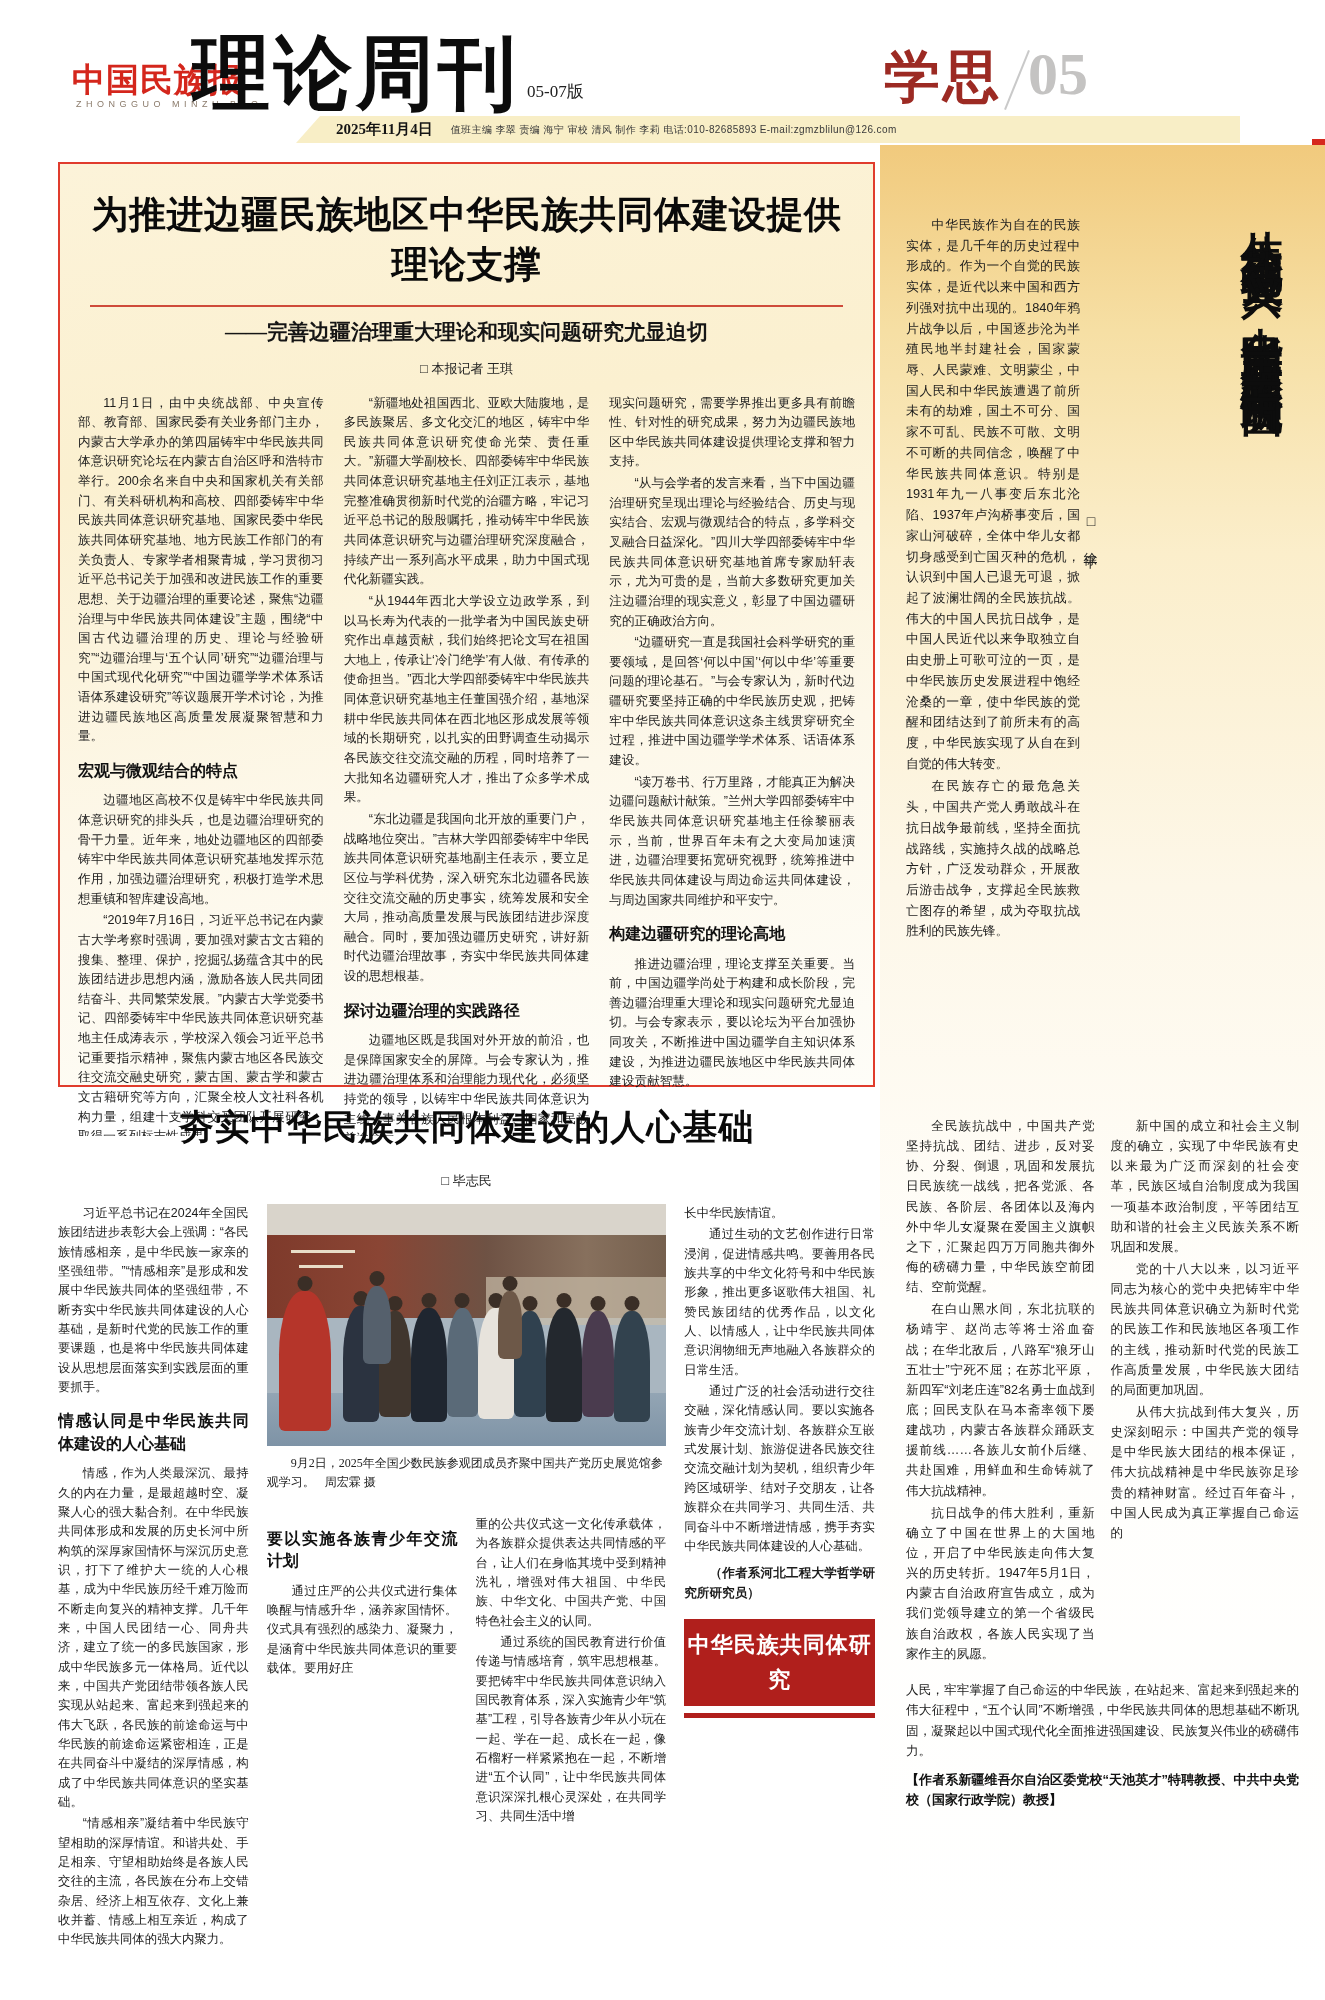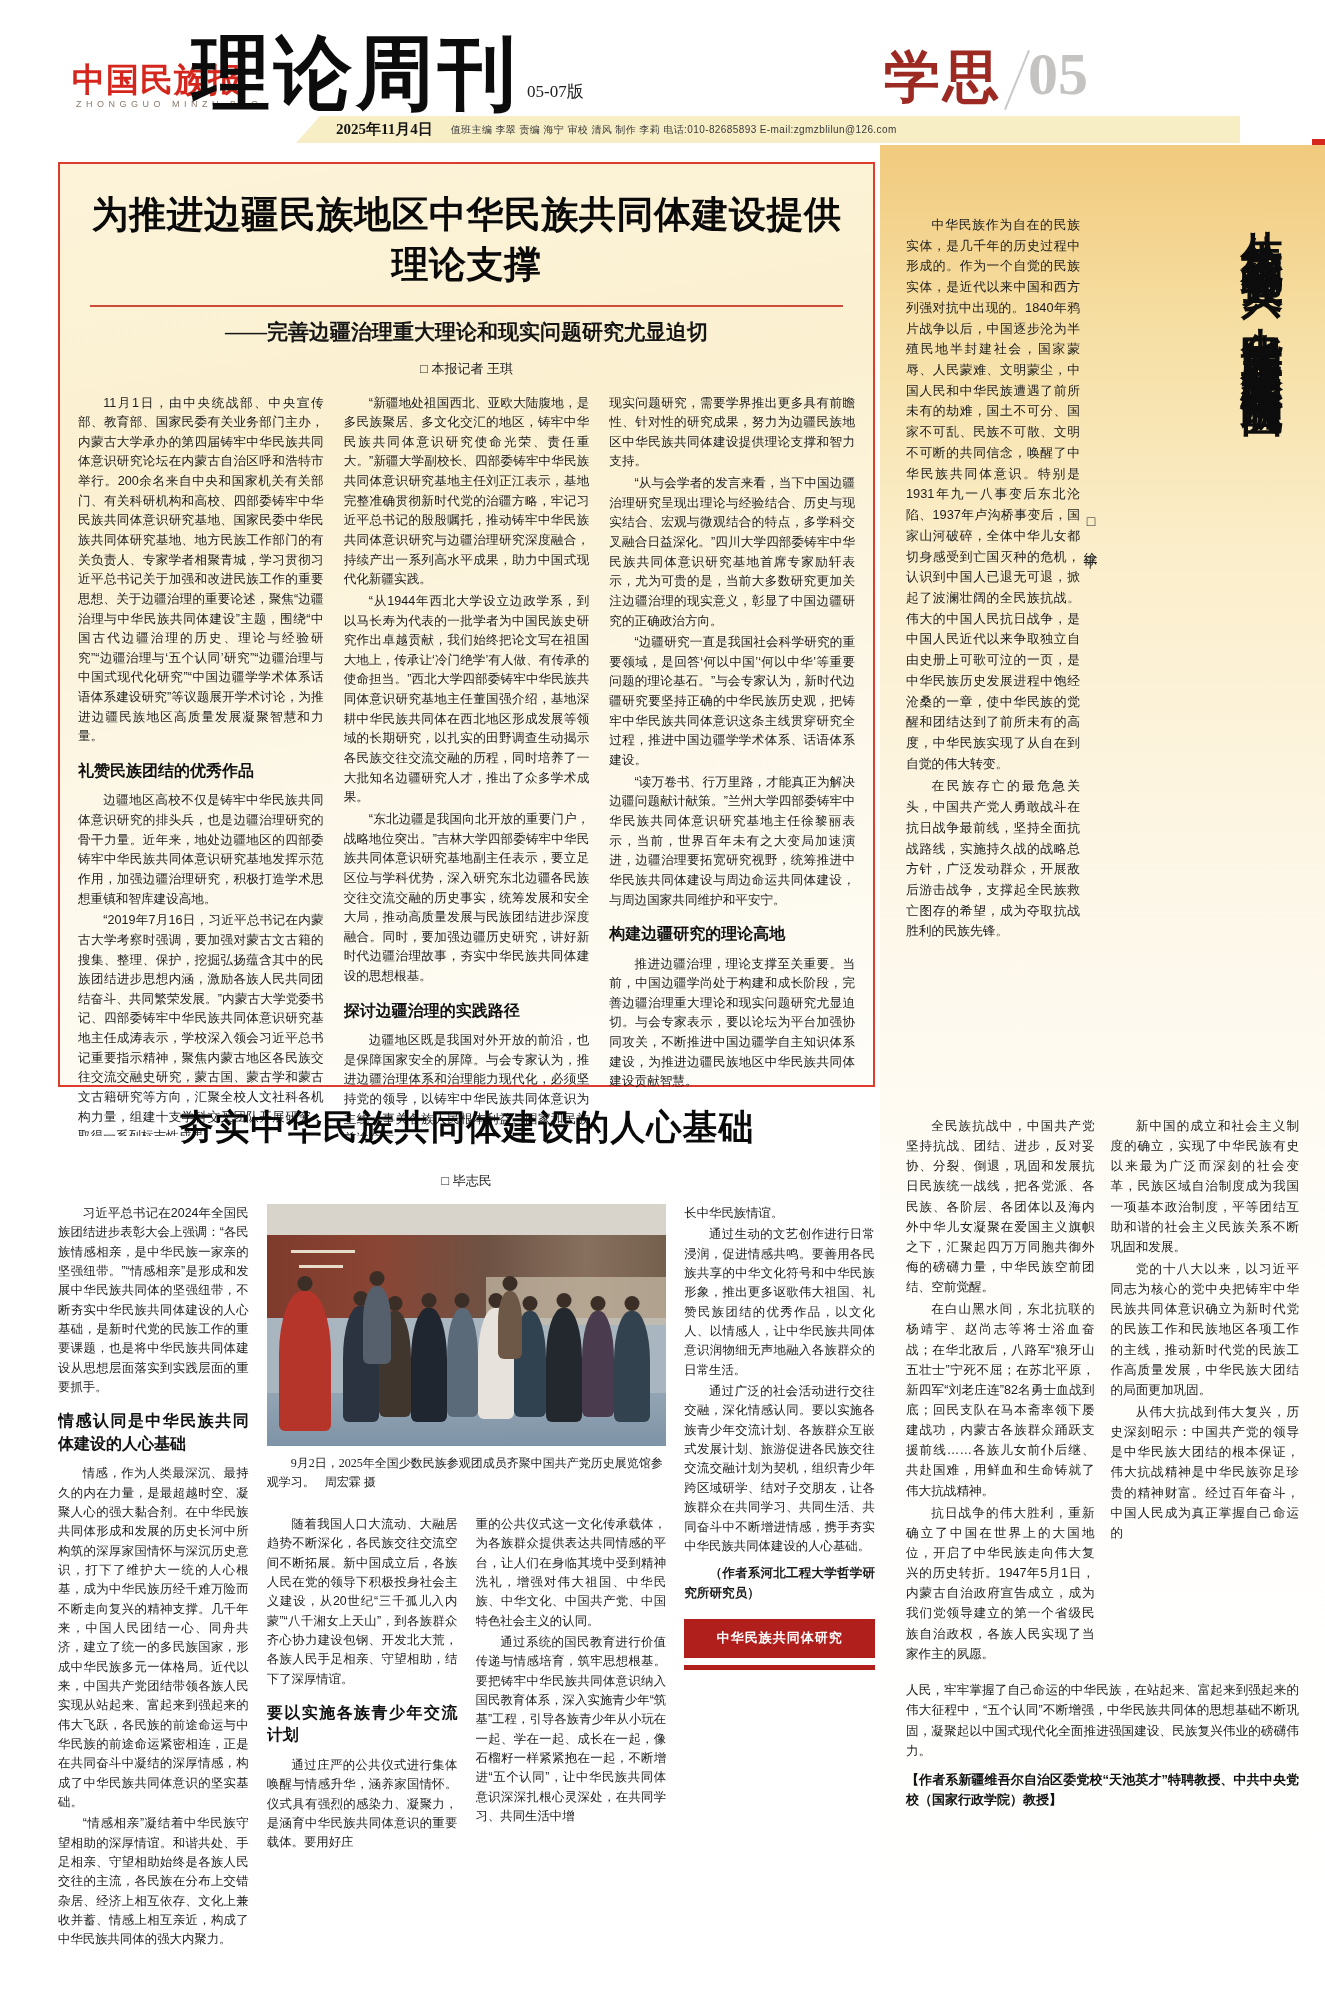--- a/index.html
+++ b/index.html
@@ -69,21 +69,21 @@
   .f-col { font-size:12.4px; line-height:1.56; text-align:justify; overflow:hidden; }
   .f-col1 { grid-column:1; grid-row:1 / 3; }
   .photo-block { grid-column:2 / 4; grid-row:1; }
   .f-col2 { grid-column:2; grid-row:2; }
   .f-col3 { grid-column:3; grid-row:2; }
   .f-col4 { grid-column:4; grid-row:1 / 3; }
   .caption { font-size:12px; line-height:1.6; color:#222; margin-top:8px; text-indent:2em;
     font-family:"Liberation Serif",serif; }
   .caption .credit { margin-left:10px; white-space:nowrap; }
   .author-note { font-weight:bold; text-indent:2em; margin-top:8px; font-size:12.6px; }
-  .rubric-box { margin-top:16px; background:#b01f1c; color:#fff; font-weight:900; font-size:13px;
+  .rubric-box { margin-top:16px; background:#b01f1c; color:#fff; font-weight:900; font-size:22px;
     letter-spacing:1px; text-align:center; padding:9px 0; }
   .rubric-bar { height:5px; background:#b01f1c; margin-top:7px; }
 
   
   .photo { position:relative; width:100%; height:242px; overflow:hidden; background:#a9b6c0; }
   .ph-top { position:absolute; top:0; left:0; right:0; height:13%; background:#d9d4cb; }
   .ph-wall { position:absolute; top:13%; left:0; right:0; height:34%;
     background:linear-gradient(90deg,#7e3a2b 0%,#8a4534 28%,#6e5244 55%,#87705d 80%,#75604e 100%); }
   .ph-exhibit { position:absolute; top:30%; left:55%; right:0; height:20%; background:#c9bda9; opacity:.7; }
   .ph-text1,.ph-text2 { position:absolute; background:#e8ddc8; height:3px; }
@@ -145,21 +145,21 @@
   </aside>
 
   <section class="lead-box">
     <h1 class="lead-headline">为推进边疆民族地区中华民族共同体建设提供理论支撑</h1>
     <div class="lead-rule"></div>
     <h2 class="lead-subtitle">——完善边疆治理重大理论和现实问题研究尤显迫切</h2>
     <div class="lead-byline">□ 本报记者 王琪</div>
     <div class="lead-cols">
       <div class="col">
           <p class="para">11月1日，由中央统战部、中央宣传部、教育部、国家民委有关业务部门主办，内蒙古大学承办的第四届铸牢中华民族共同体意识研究论坛在内蒙古自治区呼和浩特市举行。200余名来自中央和国家机关有关部门、有关科研机构和高校、四部委铸牢中华民族共同体意识研究基地、国家民委中华民族共同体研究基地、地方民族工作部门的有关负责人、专家学者相聚青城，学习贯彻习近平总书记关于加强和改进民族工作的重要思想、关于边疆治理的重要论述，聚焦“边疆治理与中华民族共同体建设”主题，围绕“中国古代边疆治理的历史、理论与经验研究”“边疆治理与‘五个认同’研究”“边疆治理与中国式现代化研究”“中国边疆学学术体系话语体系建设研究”等议题展开学术讨论，为推进边疆民族地区高质量发展凝聚智慧和力量。</p>
-          <h3 class="subhead">礼赞民族团结的优秀作品</h3>
+          <h3 class="subhead">宏观与微观结合的特点</h3>
           <p class="para">边疆地区高校不仅是铸牢中华民族共同体意识研究的排头兵，也是边疆治理研究的骨干力量。近年来，地处边疆地区的四部委铸牢中华民族共同体意识研究基地发挥示范作用，加强边疆治理研究，积极打造学术思想重镇和智库建设高地。</p>
           <p class="para">“2019年7月16日，习近平总书记在内蒙古大学考察时强调，要加强对蒙古文古籍的搜集、整理、保护，挖掘弘扬蕴含其中的民族团结进步思想内涵，激励各族人民共同团结奋斗、共同繁荣发展。”内蒙古大学党委书记、四部委铸牢中华民族共同体意识研究基地主任成涛表示，学校深入领会习近平总书记重要指示精神，聚焦内蒙古地区各民族交往交流交融史研究，蒙古国、蒙古学和蒙古文古籍研究等方向，汇聚全校人文社科各机构力量，组建十支学科交叉团队开展研究，取得一系列标志性成果。</p>
         </div>
       <div class="col">
           <p class="para">“新疆地处祖国西北、亚欧大陆腹地，是多民族聚居、多文化交汇的地区，铸牢中华民族共同体意识研究使命光荣、责任重大。”新疆大学副校长、四部委铸牢中华民族共同体意识研究基地主任刘正江表示，基地完整准确贯彻新时代党的治疆方略，牢记习近平总书记的殷殷嘱托，推动铸牢中华民族共同体意识研究与边疆治理研究深度融合，持续产出一系列高水平成果，助力中国式现代化新疆实践。</p>
           <p class="para">“从1944年西北大学设立边政学系，到以马长寿为代表的一批学者为中国民族史研究作出卓越贡献，我们始终把论文写在祖国大地上，传承让‘冷门绝学’有人做、有传承的使命担当。”西北大学四部委铸牢中华民族共同体意识研究基地主任董国强介绍，基地深耕中华民族共同体在西北地区形成发展等领域的长期研究，以扎实的田野调查生动揭示各民族交往交流交融的历程，同时培养了一大批知名边疆研究人才，推出了众多学术成果。</p>
           <p class="para">“东北边疆是我国向北开放的重要门户，战略地位突出。”吉林大学四部委铸牢中华民族共同体意识研究基地副主任表示，要立足区位与学科优势，深入研究东北边疆各民族交往交流交融的历史事实，统筹发展和安全大局，推动高质量发展与民族团结进步深度融合。同时，要加强边疆历史研究，讲好新时代边疆治理故事，夯实中华民族共同体建设的思想根基。</p>
           <h3 class="subhead">探讨边疆治理的实践路径</h3>
           <p class="para">边疆地区既是我国对外开放的前沿，也是保障国家安全的屏障。与会专家认为，推进边疆治理体系和治理能力现代化，必须坚持党的领导，以铸牢中华民族共同体意识为主线，事关各族人民根本利益、国家和民族前途命运。</p>
         </div>
@@ -205,21 +205,20 @@
           <span class="fig" style="left:87%;bottom:10%;width:9%;height:46%;background:#32424e"></span>
           <span class="fig" style="left:24%;bottom:34%;width:7%;height:32%;background:#55606c"></span>
           <span class="fig" style="left:58%;bottom:36%;width:6%;height:28%;background:#6d5848"></span>
         </div>
         <div class="caption">
           <span>9月2日，2025年全国少数民族参观团成员齐聚中国共产党历史展览馆参观学习。</span><span class="credit">周宏霖 摄</span>
         </div>
       </div>
 
       <div class="f-col f-col2">
-          <p class="para">随着我国人口大流动、大融居趋势不断深化，各民族交往交流空间不断拓展。新中国成立后，各族人民在党的领导下积极投身社会主义建设，从20世纪“三千孤儿入内蒙”“八千湘女上天山”，到各族群众齐心协力建设包钢、开发北大荒，各族人民手足相亲、守望相助，结下了深厚情谊。</p>
           <h3 class="subhead">要以实施各族青少年交流计划</h3>
           <p class="para">通过庄严的公共仪式进行集体唤醒与情感升华，涵养家国情怀。仪式具有强烈的感染力、凝聚力，是涵育中华民族共同体意识的重要载体。要用好庄</p>
         </div>
       <div class="f-col f-col3">
           <p class="para cont">重的公共仪式这一文化传承载体，为各族群众提供表达共同情感的平台，让人们在身临其境中受到精神洗礼，增强对伟大祖国、中华民族、中华文化、中国共产党、中国特色社会主义的认同。</p>
           <p class="para">通过系统的国民教育进行价值传递与情感培育，筑牢思想根基。要把铸牢中华民族共同体意识纳入国民教育体系，深入实施青少年“筑基”工程，引导各族青少年从小玩在一起、学在一起、成长在一起，像石榴籽一样紧紧抱在一起，不断增进“五个认同”，让中华民族共同体意识深深扎根心灵深处，在共同学习、共同生活中增</p>
         </div>
       <div class="f-col f-col4">
         <div>
             <p class="para cont">长中华民族情谊。</p>

